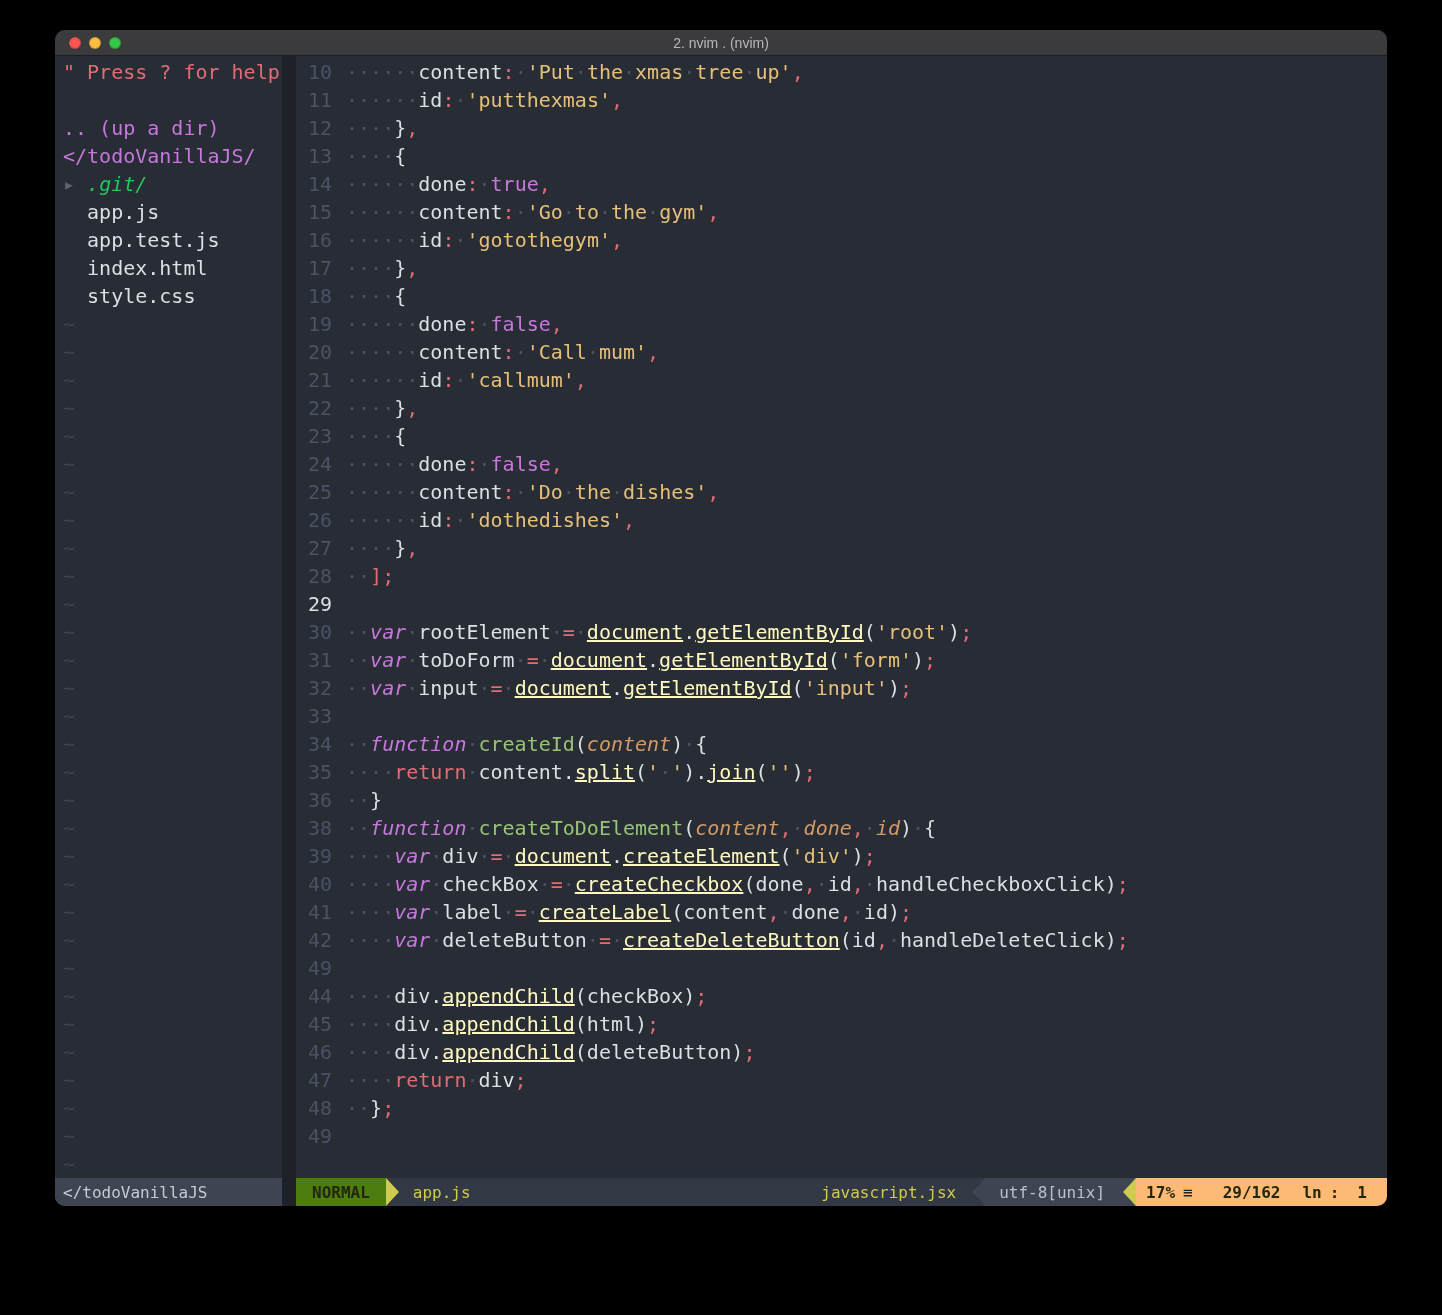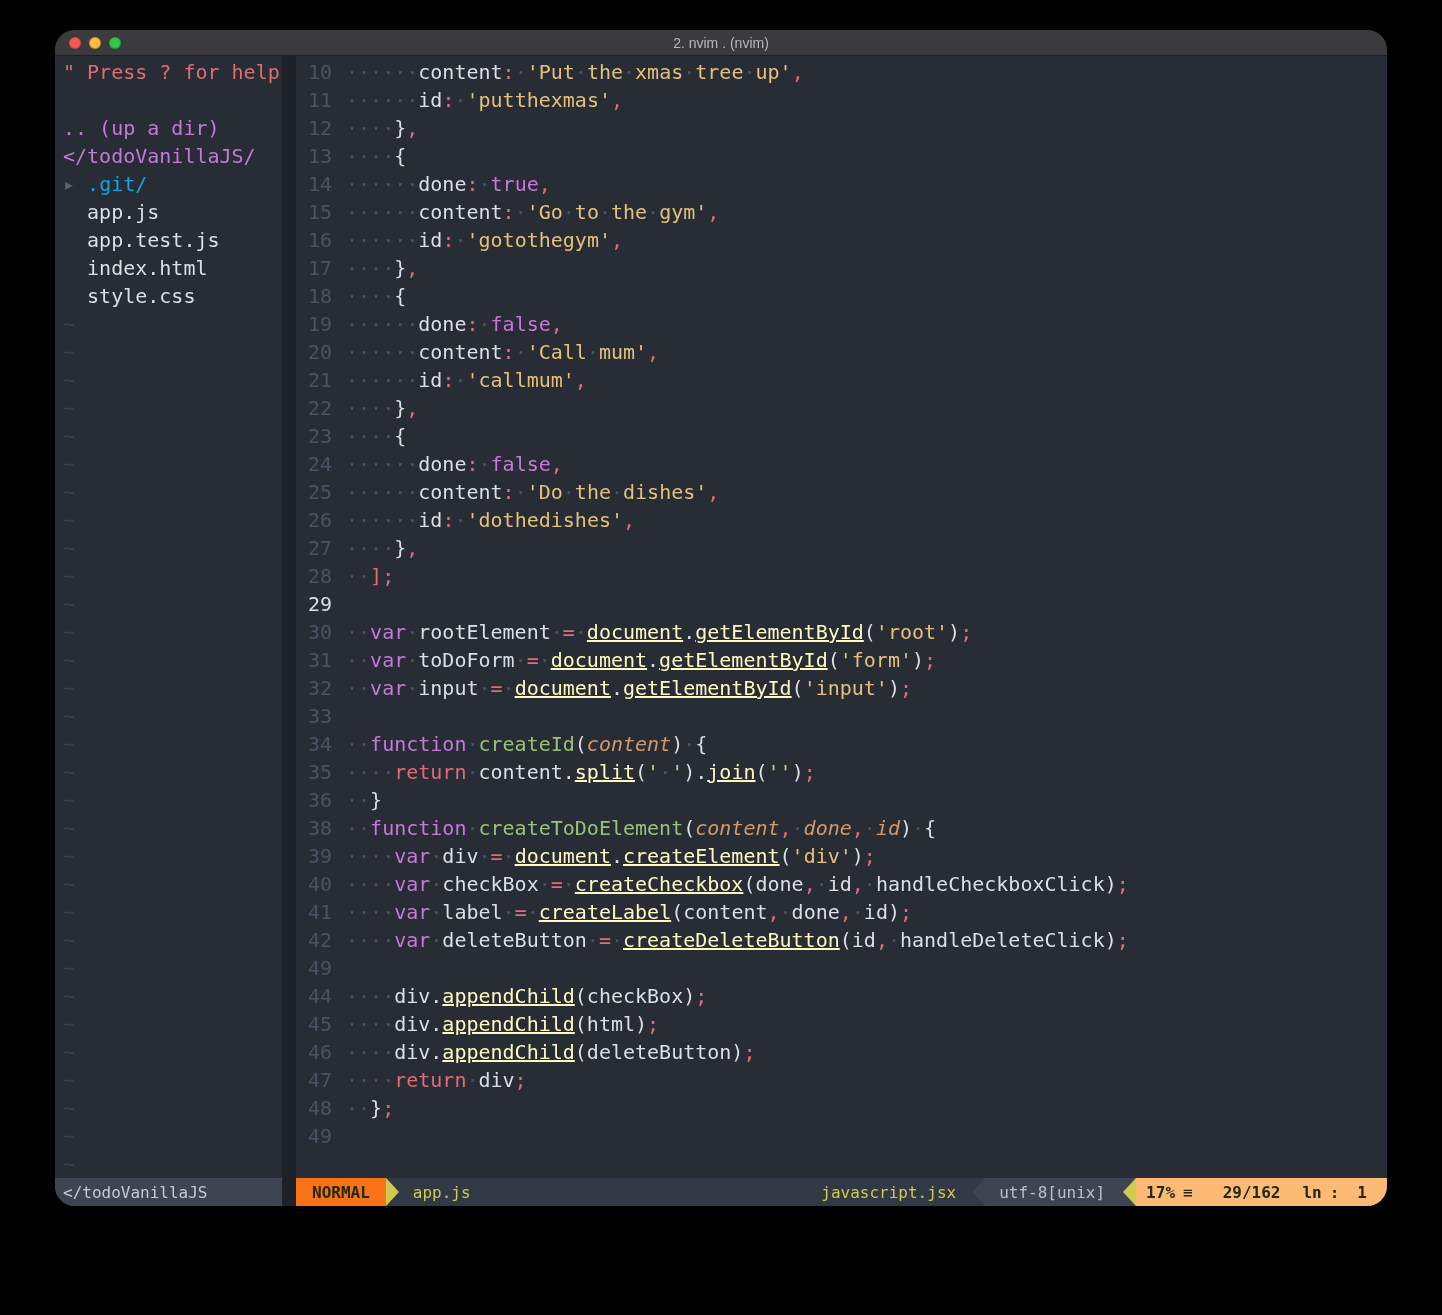--- a/index.html
+++ b/index.html
@@ -1,20 +1,20 @@
 <!DOCTYPE html>
 <html><head>
 <meta charset="utf-8">
 <style>
   * { margin:0; padding:0; box-sizing:border-box; }
   html,body { width:1442px; height:1315px; background:#000; overflow:hidden; }
 
   .window {
     position:absolute; left:55px; top:30px; width:1332px; height:1176px;
-    border-radius:20px; overflow:hidden; background:#282c34;
+    border-radius:10px; overflow:hidden; background:#282c34;
     font-family:"DejaVu Sans Mono", monospace;
     box-shadow:0 25px 70px rgba(0,0,0,.8);
   }
 
   
   .titlebar { height:26px; background:#3b3b3d; border-bottom:1px solid #1e1e1e;
               display:flex; align-items:center; position:relative; }
   .lights { position:absolute; left:14px; top:0; height:100%; display:flex; align-items:center; gap:8px; }
   .light { width:12px; height:12px; border-radius:50%; display:inline-block; border:1px solid rgba(0,0,0,.2); }
   .light.red    { background:#fc5753; }
@@ -31,37 +31,37 @@
 
   .line, .sb-line { height:28px; line-height:28px; white-space:pre; font-size:20px; }
   .lnum { display:inline-block; width:36px; text-align:right; margin-right:14px; color:#4b5263; }
   .lnum.cur { color:#dcdfe4; }
 
   
   .tok-fg     { color:#dcdfe4; }
   .tok-ws     { color:#4b5263; }
   .tok-red    { color:#e06c75; }
   .tok-str    { color:#e5c07b; }
-  .tok-kw     { color:#c678dd; }
+  .tok-kw     { color:#c678dd; font-style:italic; }
   .tok-bool   { color:#c678dd; }
   .tok-fn     { color:#98c379; }
   .tok-call   { color:#fef9c3;text-decoration:underline; }
   .tok-par    { color:#d19a66; font-style:italic; }
   .tok-purple { color:#c678dd; }
-  .tok-cyan   { color:#0ea5e9; }
+  .tok-cyan   { color:#22c55e;font-style:italic; }
   .tok-dim    { color:#5c6370; }
   .sb-line.tilde { color:#3e4451; }
 
   
   .statusbar { height:28px; display:flex; align-items:stretch; background:#323844;
                font-size:16px; overflow:hidden; }
   .seg { display:flex; align-items:center; }
   .seg-tree { width:227px; background:#3e4452; color:#c5cad3; padding-left:8px; }
   .seg-gap  { width:14px; background:#1e2127; }
-  .seg-mode { background:#f97316; color:#23270e; font-weight:bold; padding:0 16px 0 16px; }
+  .seg-mode { background:#4d7c0f; color:#23270e; font-weight:bold; padding:0 16px 0 16px; }
   .pl { width:0; height:0; border-top:14px solid transparent; border-bottom:14px solid transparent; }
   .pl-mode { border-left:13px solid #cfca50; }
   .seg-file { color:#cfca50; padding-left:14px; }
   .seg-fill { flex:1; }
   .seg-ft   { color:#cfca50; padding-right:16px; }
   .pl-enc   { border-right:13px solid #3e4452; }
   .seg-enc  { background:#3e4452; color:#b9c0cc; padding:0 18px 0 14px; }
   .pl-pos   { border-right:13px solid #cfca50; background:#3e4452; }
   .seg-pos  { background:#fdba74; color:#23270e; font-weight:bold; padding:0 20px 0 10px; }
   .seg-pos span { display:inline-block; }

